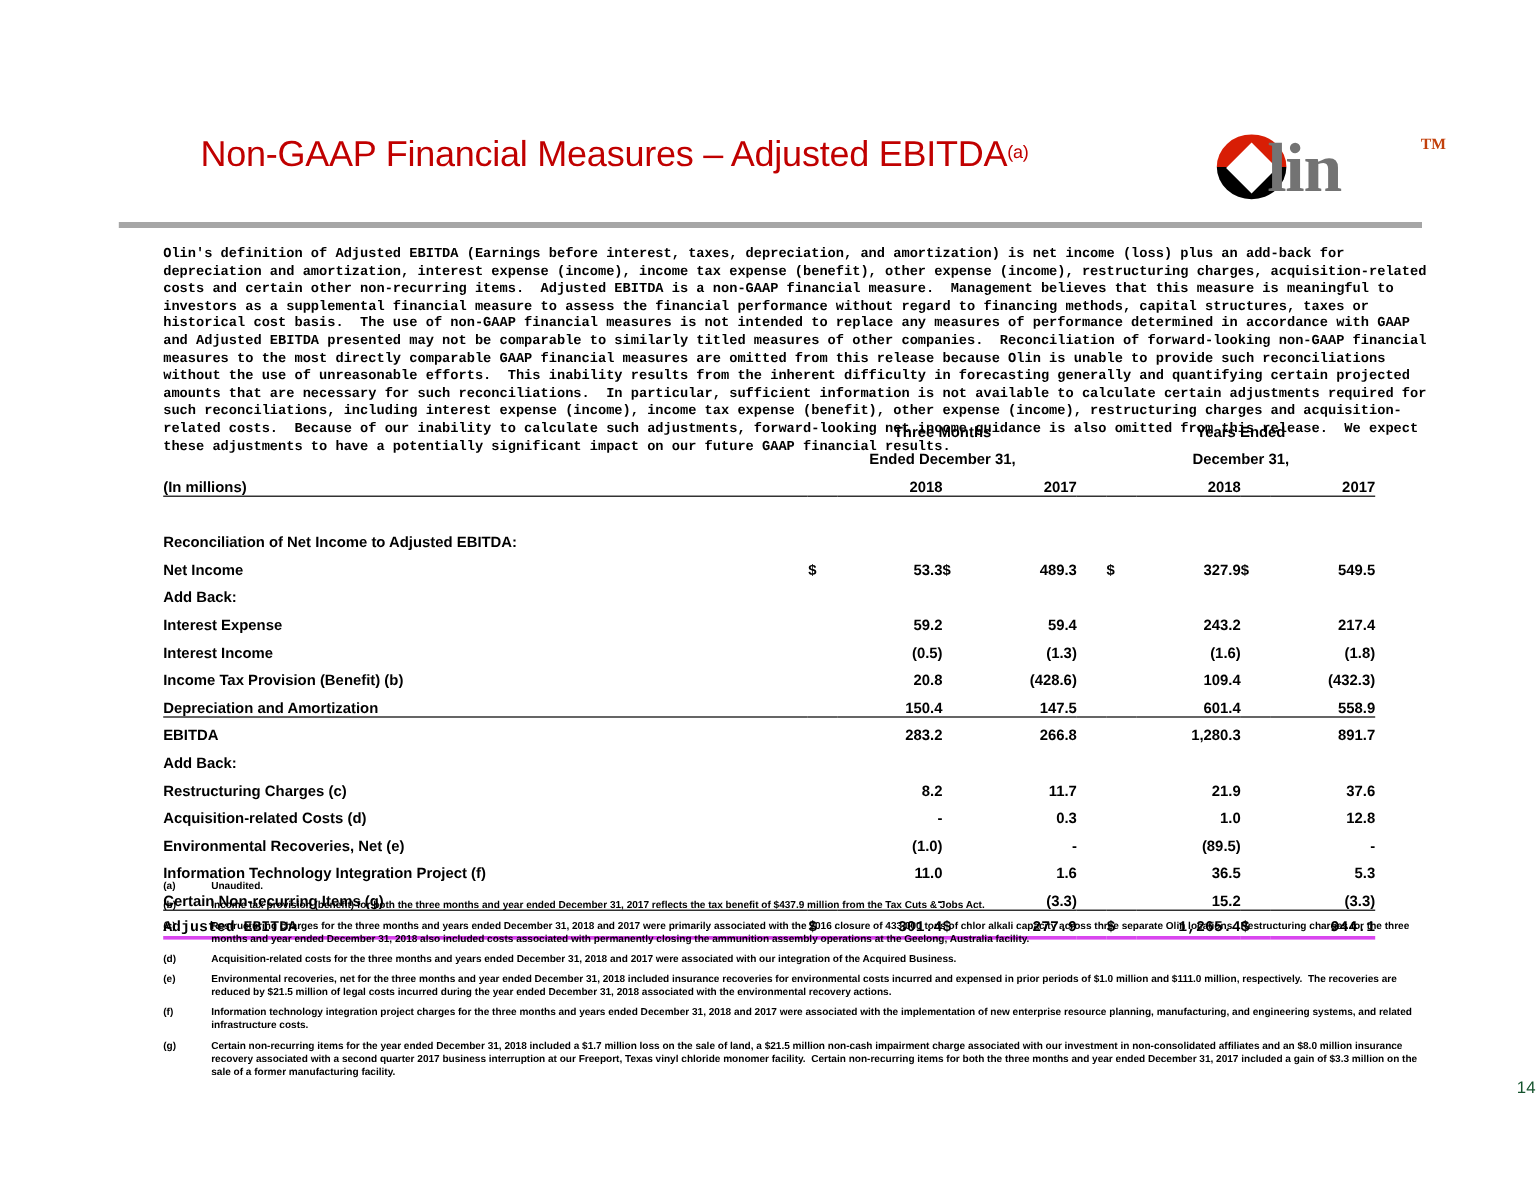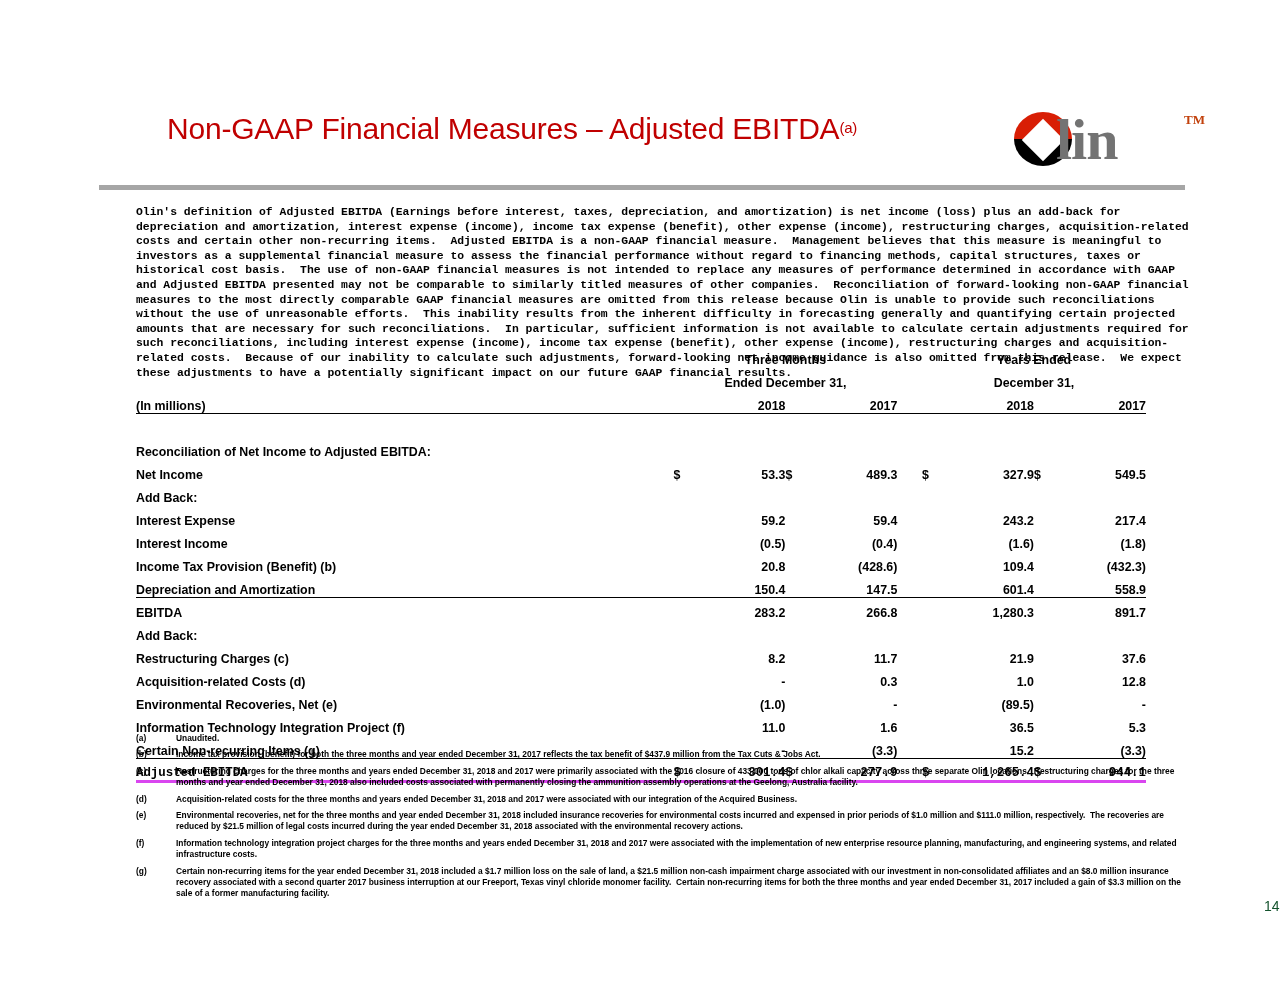--- a/index.html
+++ b/index.html
@@ -262,21 +262,21 @@
         <td class="col-cur"></td>
         <td class="col-num">243.2</td>
         <td class="col-cur"></td>
         <td class="col-num">217.4</td>
       </tr>
       <tr>
         <td class="indent-2">Interest Income</td>
         <td class="col-cur"></td>
         <td class="col-num">(0.5)</td>
         <td class="col-cur"></td>
-        <td class="col-num">(0.4)</td>
+        <td class="col-num">(1.3)</td>
         <td></td>
         <td class="col-cur"></td>
         <td class="col-num">(1.6)</td>
         <td class="col-cur"></td>
         <td class="col-num">(1.8)</td>
       </tr>
       <tr>
         <td class="indent-2">Income Tax Provision (Benefit) (b)</td>
         <td class="col-cur"></td>
         <td class="col-num">20.8</td>

